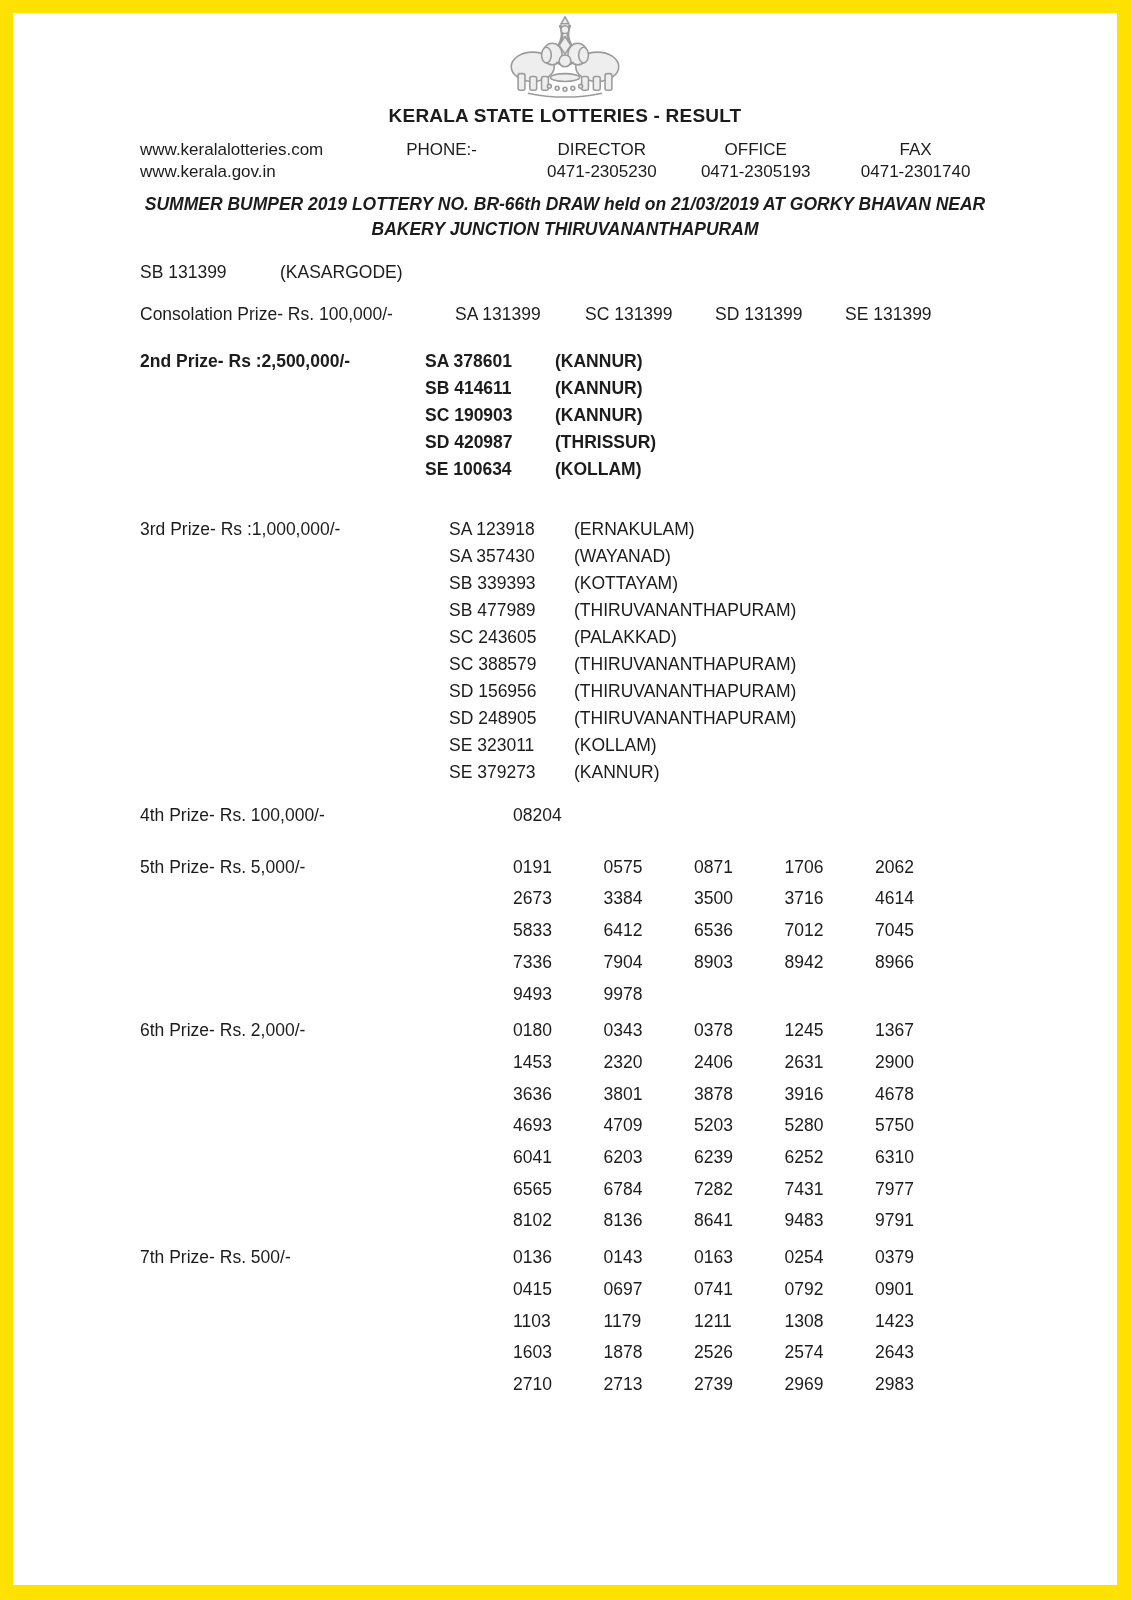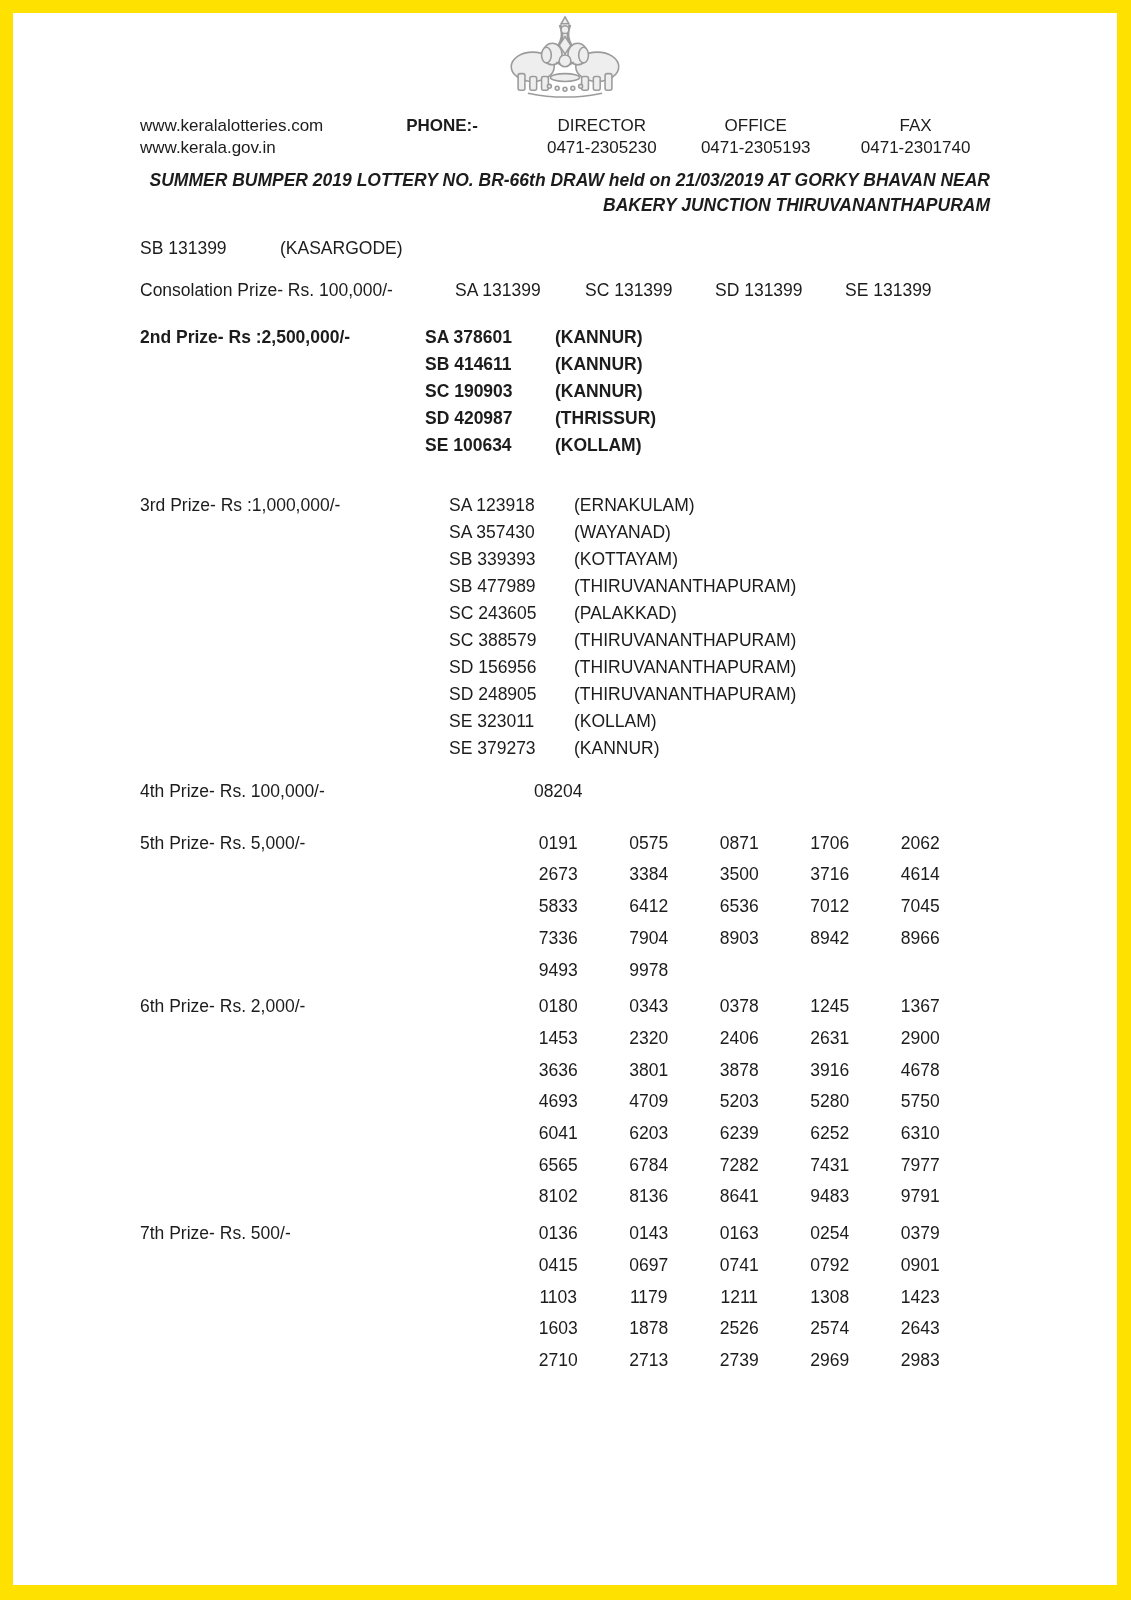--- a/index.html
+++ b/index.html
@@ -29,29 +29,29 @@
     letter-spacing:.2px;
   }
   .contact-row {
     display:flex;
     margin:12px 0 0 127px;
     width:860px;
     font-size:17px;
     line-height:22px;
   }
   .contact-websites { width:268px; }
-  .contact-phone { width:118px;font-weight:bold; }
+  .contact-phone { width:118px; }
   .contact-col { text-align:center; }
   .contact-col.director { width:158px; }
   .contact-col.office { width:152px; }
   .contact-col.fax { width:170px; }
   .draw-title {
     margin:9px auto 0 auto;
     width:850px;
-    text-align:right;
+    text-align:center;
     font-size:17.5px;
     font-weight:bold;
     font-style:italic;
     line-height:25px;
   }
   
   .sec { margin-left:127px; font-size:17.5px; }
   .row-flex { display:flex; }
   .plabel-285 { width:285px; flex:0 0 285px; }
   .plabel-315 { width:315px; flex:0 0 315px; }
@@ -74,21 +74,20 @@
   }
   .ending-sec { line-height:31.7px; }
   .fourth-prize { margin-top:14px; }
   .fifth-prize { margin-top:20px; }
   .sixth-prize { margin-top:5px; }
   .seventh-prize { margin-top:5px; }
   .num-grid {
     display:grid;
     grid-template-columns:repeat(5, 90.5px);
     align-content:start;
-    text-align:center;
   }
   .num-cell { white-space:nowrap; }
 </style>
 </head>
 <body>
 
 <div class="page">
   <div class="inner">
 
     <div class="emblem-wrap">
@@ -127,20 +126,21 @@
             <circle cx="52" cy="75" r="2"></circle>
             <circle cx="60" cy="76" r="2"></circle>
             <circle cx="68" cy="75" r="2"></circle>
             <circle cx="76" cy="73" r="2"></circle>
             <path d="M22 80 Q60 88 98 80" fill="none"></path>
           </g>
         </g>
       </svg>
     </div>
 
+    <h1 class="doc-title">KERALA STATE LOTTERIES - RESULT</h1>
 
     <div class="contact-row">
       <div class="contact-websites">
         <div>www.keralalotteries.com</div>
         <div>www.kerala.gov.in</div>
       </div>
       <div class="contact-phone">PHONE:-</div>
       <div class="contact-col director">
         <div>DIRECTOR</div>
         <div>0471-2305230</div>

